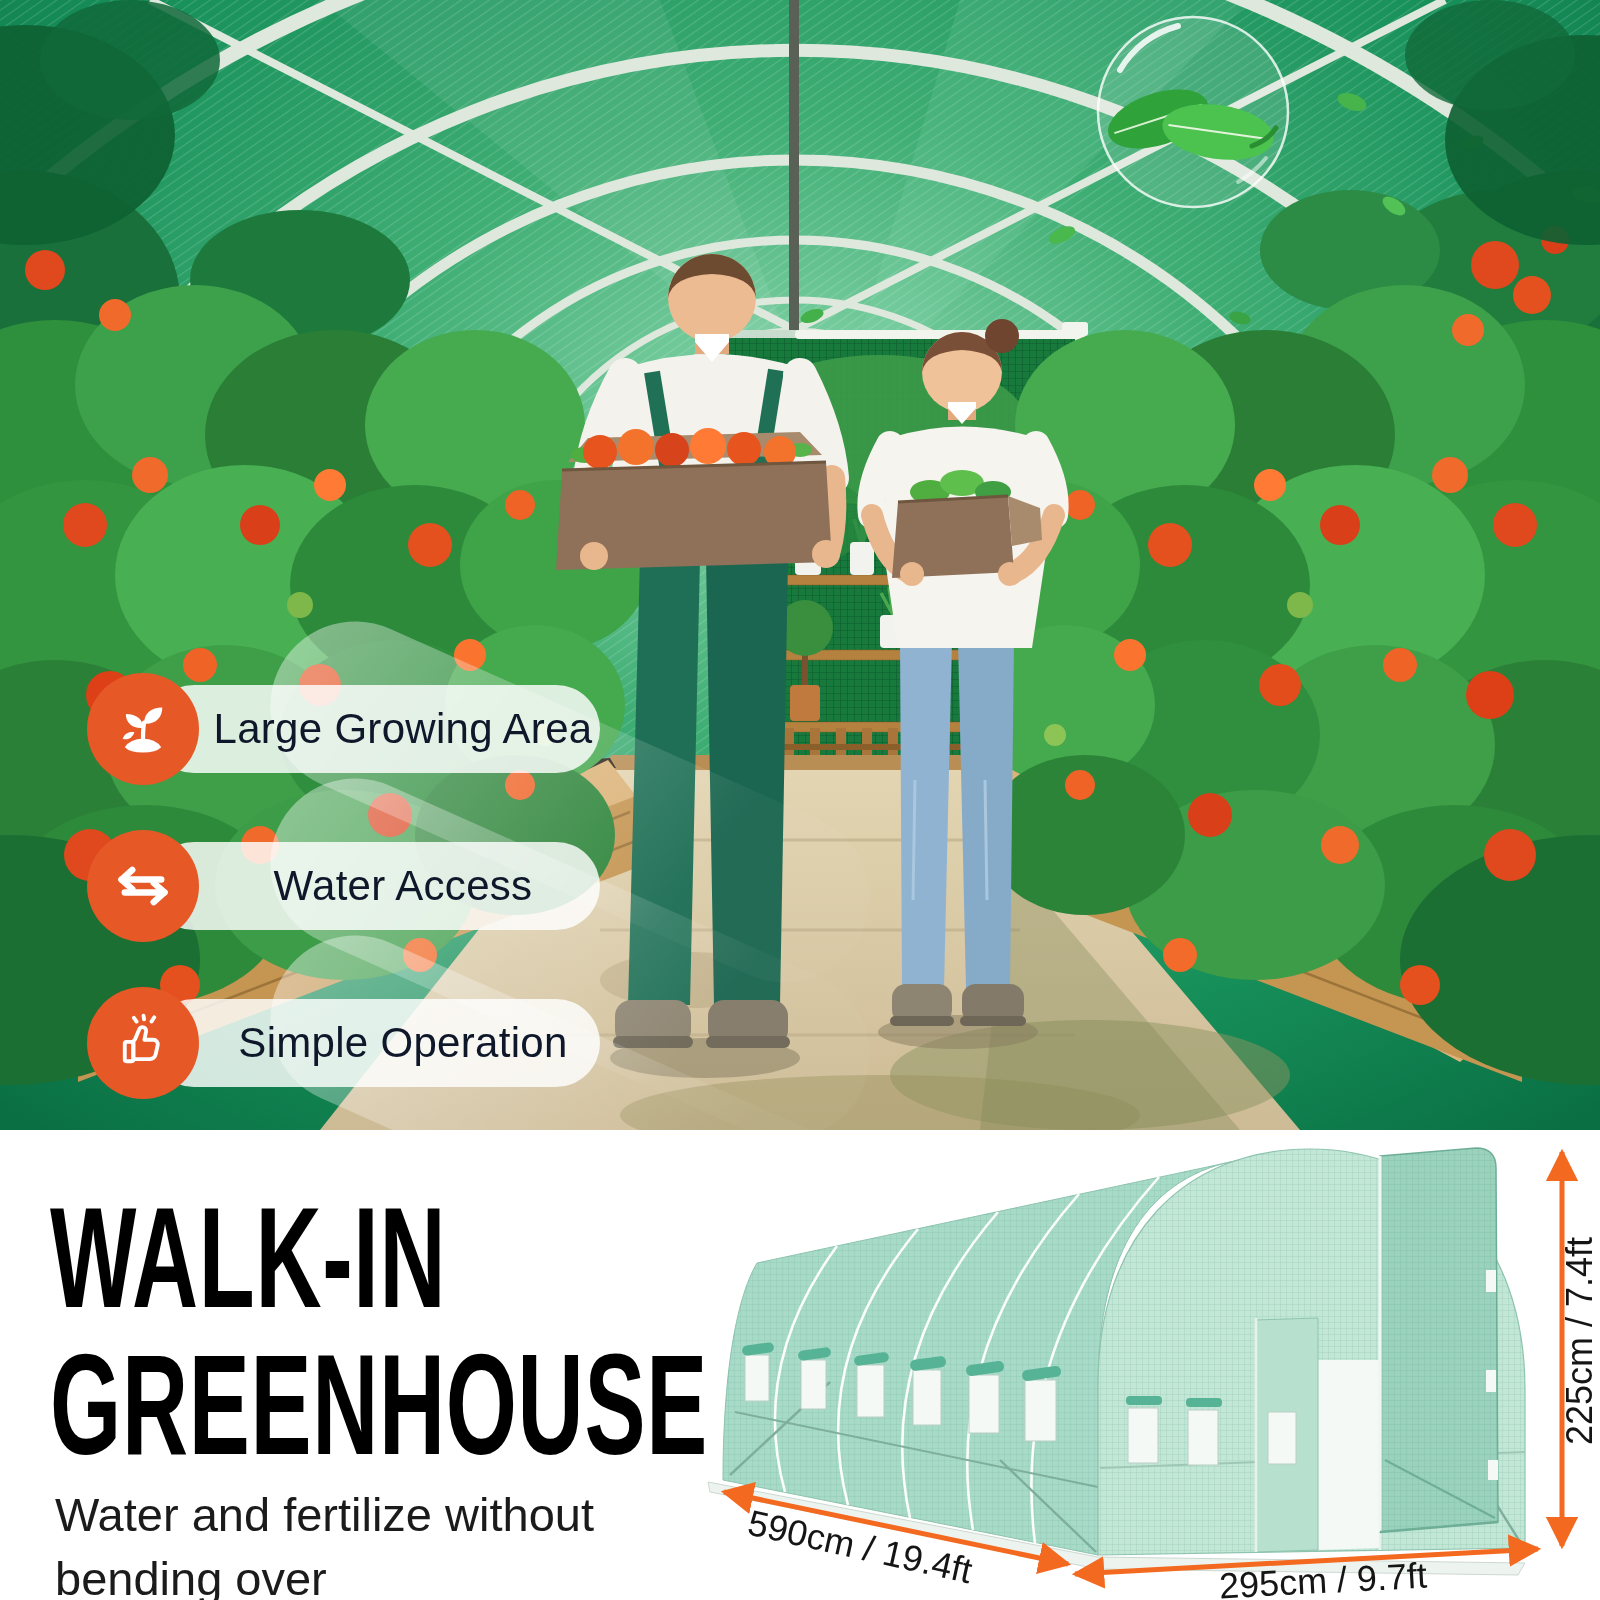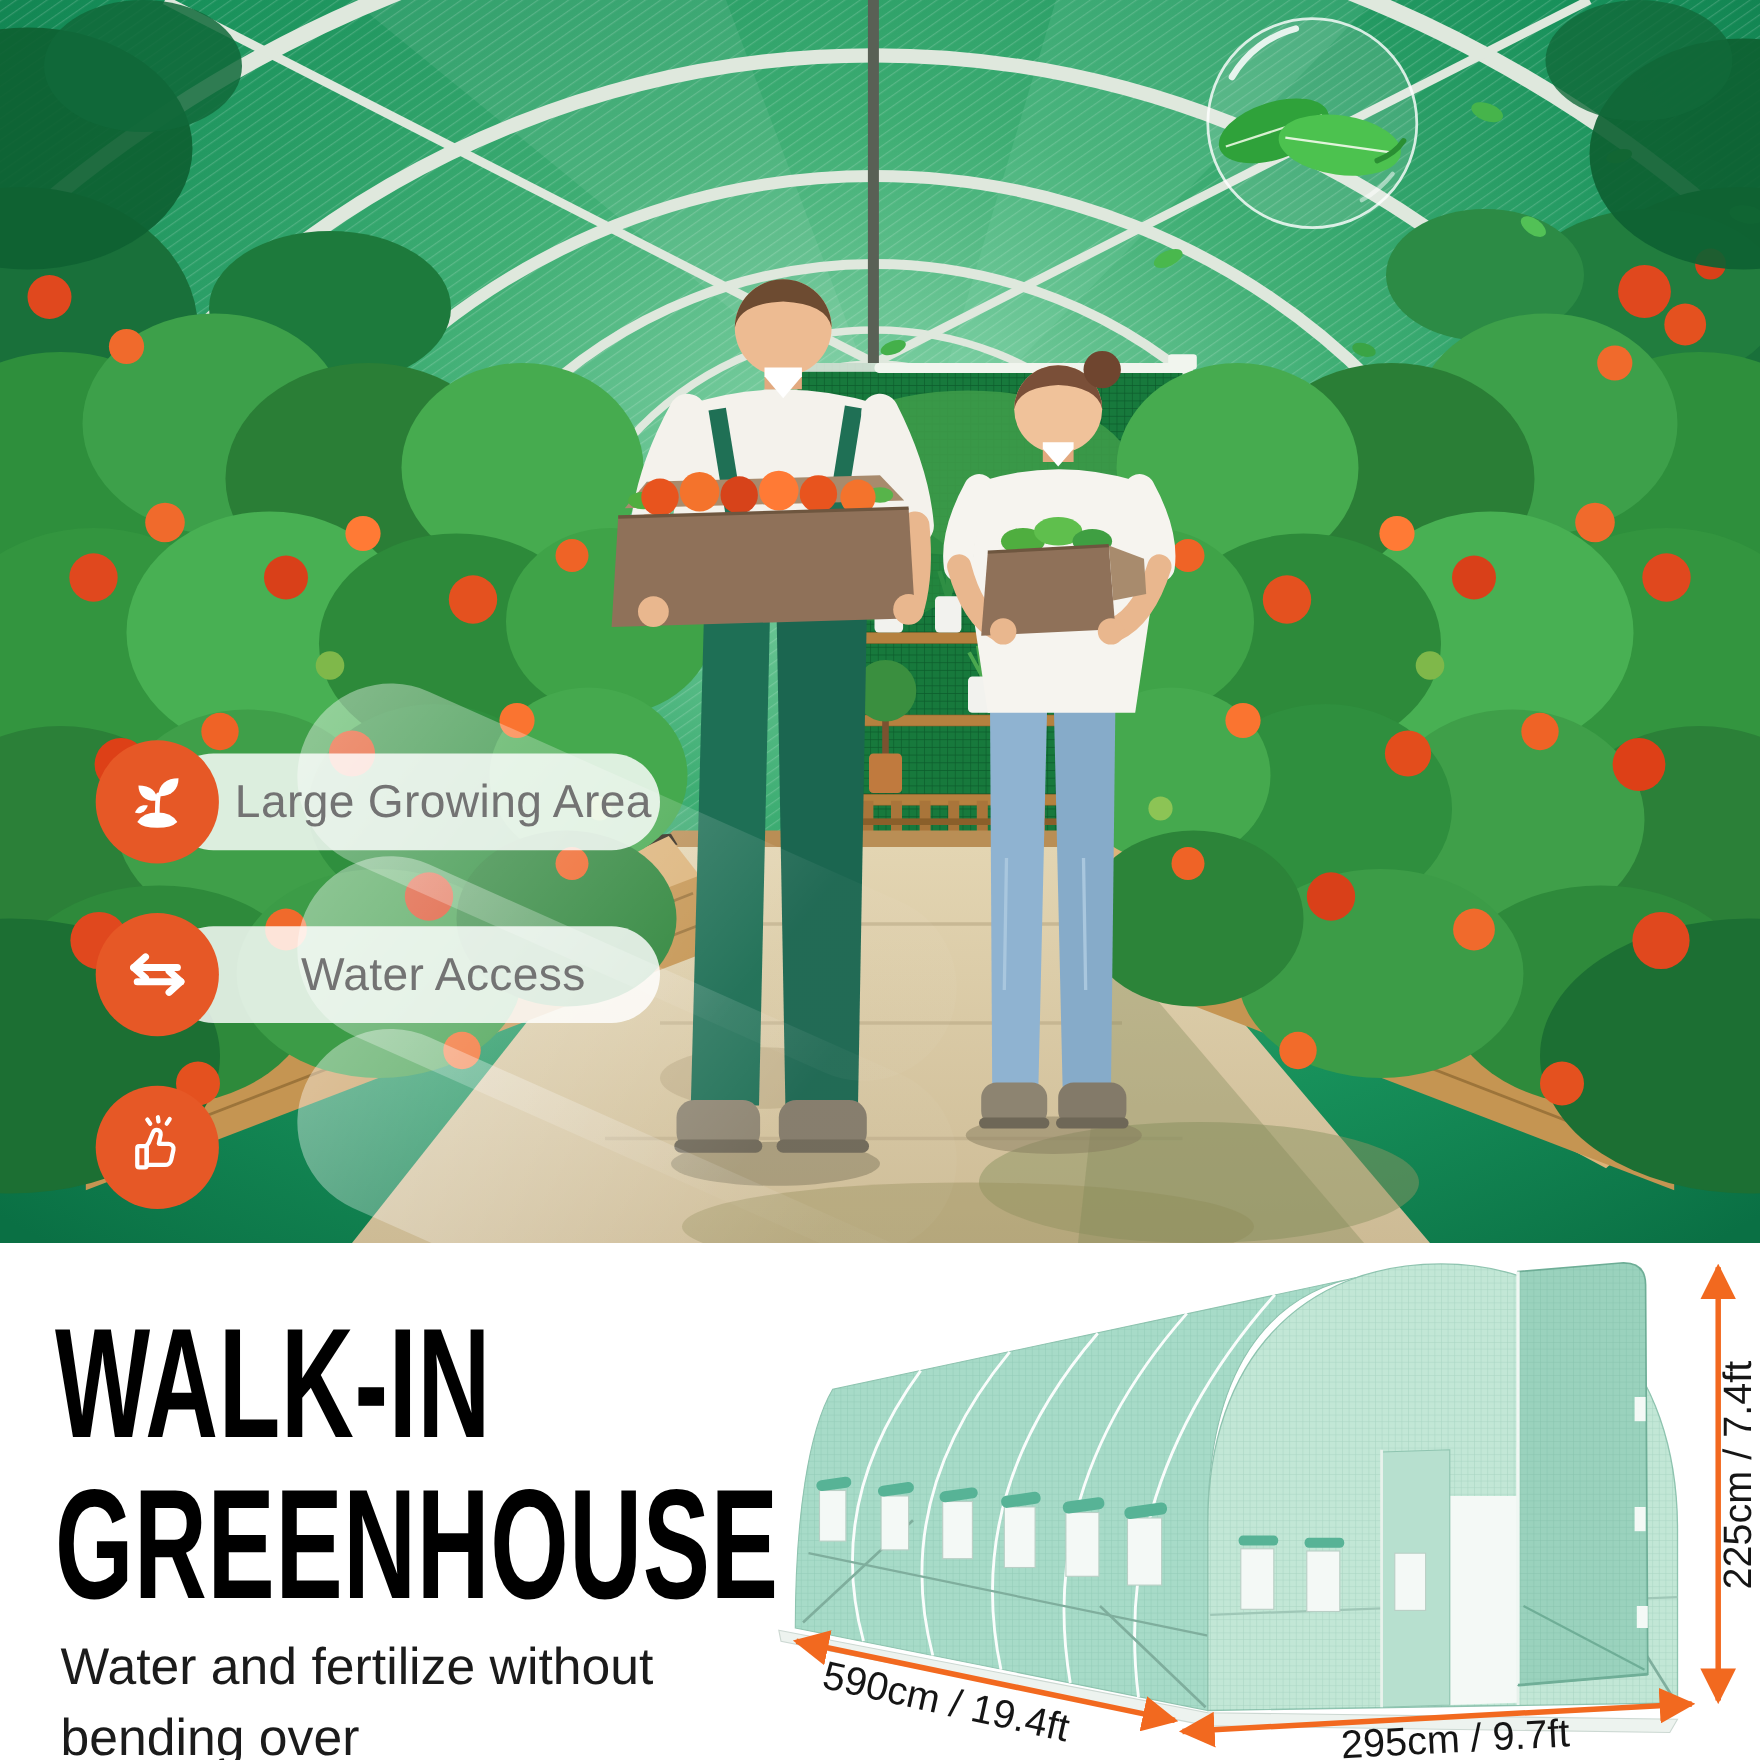--- a/index.html
+++ b/index.html
@@ -16,21 +16,21 @@
     position:absolute; left:250px; top:46px; width:640px; height:170px;
     background:linear-gradient(105deg, rgba(255,255,255,.42), rgba(255,255,255,.03) 72%);
     transform:rotate(24deg); border-radius:90px; z-index:0;
   }
   .badge-pill {
     position:absolute; left:150px; top:14px; width:450px; height:88px;
     border-radius:44px; background:rgba(255,255,255,.82);
     display:flex; align-items:center; justify-content:center;
     padding-left:56px; box-sizing:border-box; z-index:1;
   }
-  .badge-label { font-size:42px; color:#737373; letter-spacing:.3px; white-space:nowrap; }
+  .badge-label { font-size:42px; color:#0f172a; letter-spacing:.3px; white-space:nowrap; }
   .badge-circle {
     position:absolute; left:87px; top:2px; width:112px; height:112px;
     border-radius:50%; background:#e65826; display:flex;
     align-items:center; justify-content:center; z-index:2;
   }
   .badge-circle svg { width:60px; height:60px; }
 
   
   .info-title { position:absolute; left:50px; top:1163px; color:#000000; font-weight:700; }
   .title-line {
@@ -390,20 +390,23 @@
             <path d="M8 22 H45"></path>
             <path d="M38 25 L48 34 L38 43"></path>
             <path d="M48 34 H11"></path>
           </g>
         </svg>
       </div>
     </div>
 
     <div class="badge" style="top:985px">
       <div class="badge-streak"></div>
+      <div class="badge-pill">
+        <span class="badge-label">Simple Operation</span>
+      </div>
       <div class="badge-circle">
         <svg viewBox="0 0 56 56">
           <g stroke="#fff" stroke-width="3.6" fill="none" stroke-linecap="round" stroke-linejoin="round">
             <rect x="11" y="27" width="8" height="18" rx="1.5"></rect>
             <path d="M19 43 h15.5 c2.6 0 4.8 -1.8 5.3 -4.3 l1.9 -8.6 c.6 -2.6 -1.4 -5.1 -4.1 -5.1 h-8.3 l1.6 -7.8 c.4 -2.1 -1.2 -4 -3.3 -4 -1.4 0 -2.7 .9 -3.2 2.2 l-3.6 8.7 -1.8 2.4 z"></path>
             <path d="M29 6 L28.5 2.5"></path>
             <path d="M36 8 L38.5 4"></path>
             <path d="M22 8 L19.5 4.5"></path>
           </g>
         </svg>

